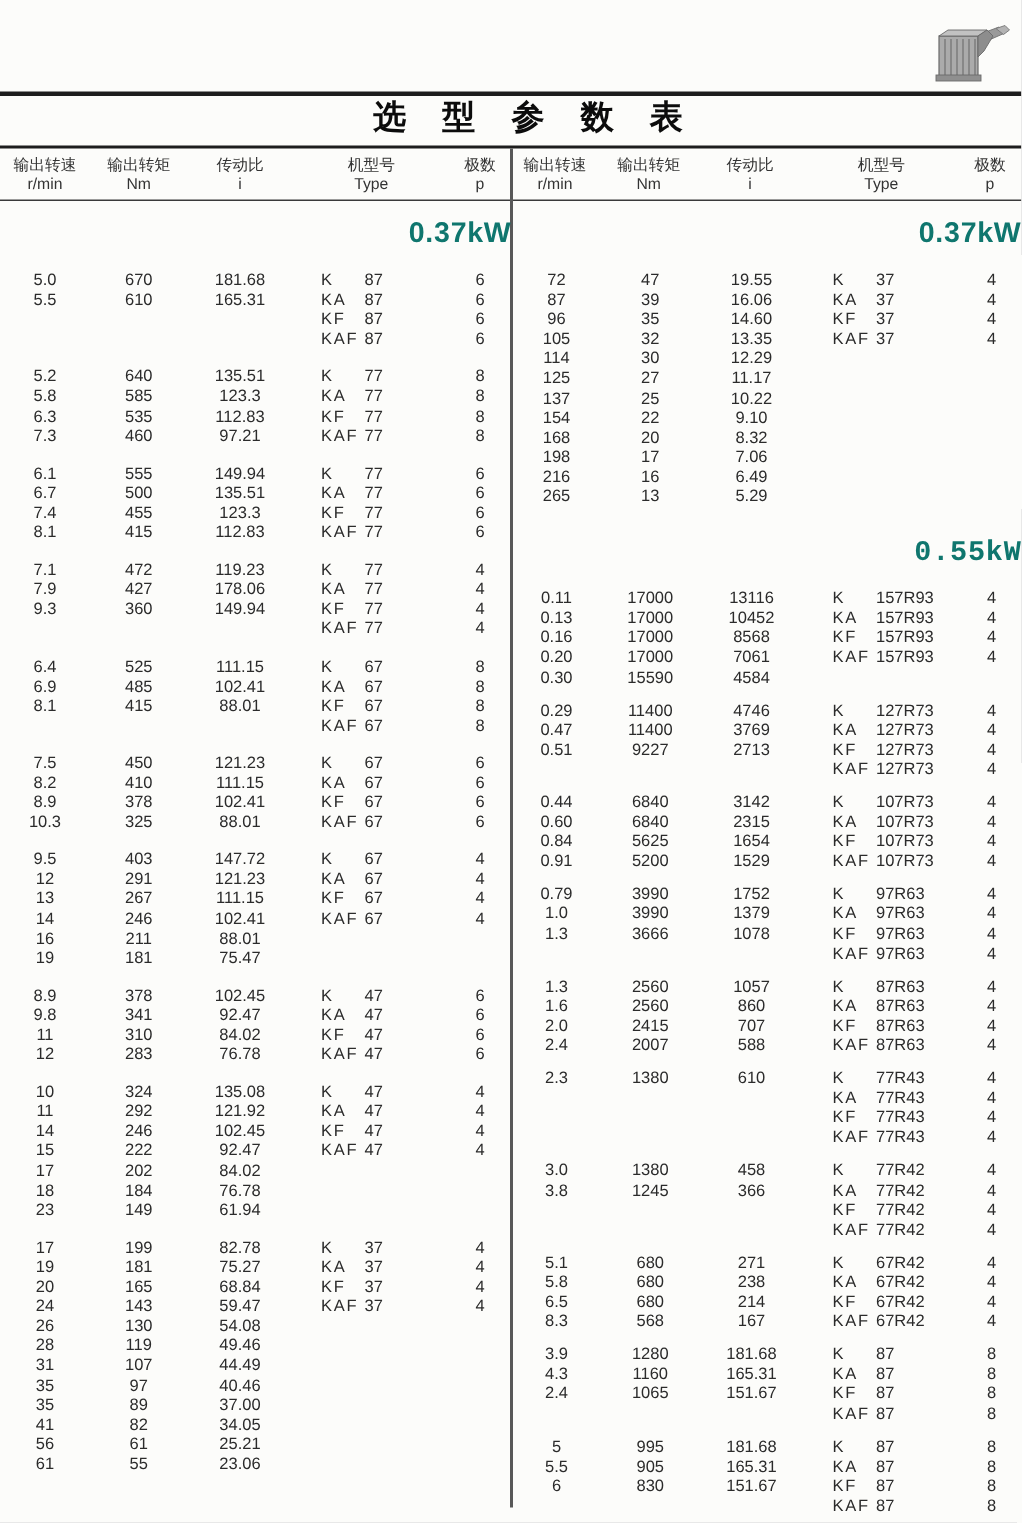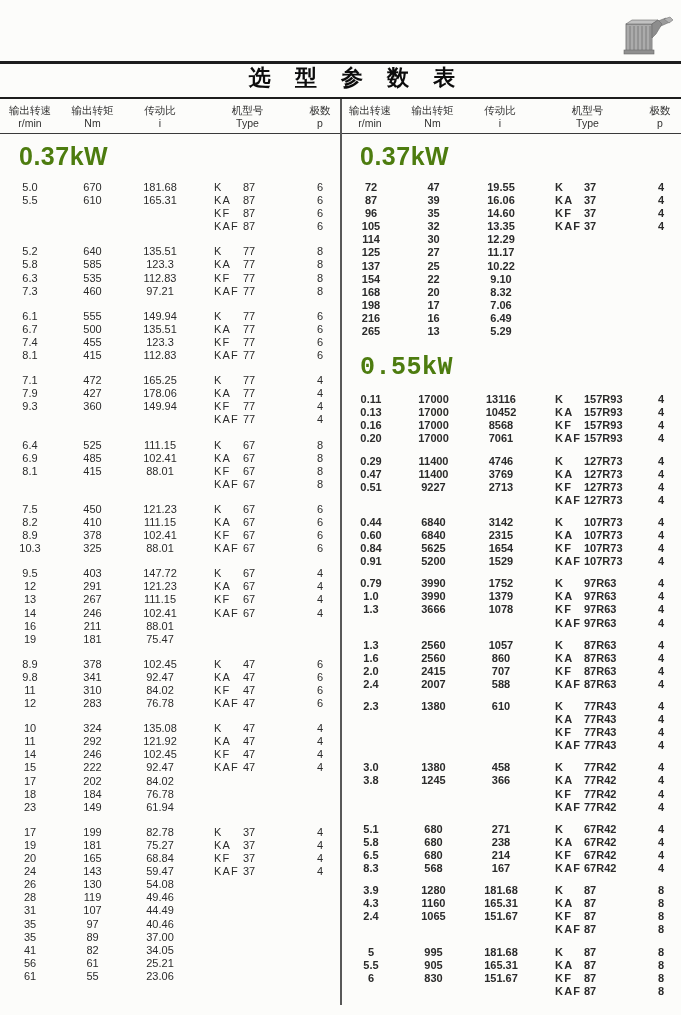--- a/index.html
+++ b/index.html
@@ -26,26 +26,26 @@
   .hcell{text-align:center;font-size:10.5px;line-height:13px;padding-top:3px;color:#333;}
   .hcell:nth-child(1){width:60px;}
   .hcell:nth-child(2){width:65px;}
   .hcell:nth-child(3){width:70px;}
   .hcell:nth-child(4){width:105px;}
   .hcell:nth-child(5){width:40px;}
   .columns{position:absolute;top:137px;left:0;width:681px;display:flex;align-items:flex-start;}
   .half{width:341px;}
   .half.right{width:340px;}
   .kw{
-    font-size:25px;font-weight:bold;color:#4d7c0f;
-    margin:4px 0 10px 19px;line-height:30px;letter-spacing:0.5px;
+    font-size:19px;font-weight:bold;color:#0f766e;
+    margin:4px 0 10px 19px;line-height:30px;letter-spacing:0.5px;text-align:right;
   }
   .kw:not(:first-child){margin-top:15px;font-family:Liberation Mono, monospace;}
   .grp{margin-bottom:12px;}
-  .half.right .grp{margin-bottom:9px;font-weight:bold;}
+  .half.right .grp{margin-bottom:9px;}
   .row{display:flex;height:13.1px;line-height:13px;font-size:11px;}
   .c0{width:60px;text-align:center;}
   .c1{width:65px;text-align:center;}
   .c2{width:70px;text-align:center;}
   .c3{width:48px;padding-left:19px;box-sizing:border-box;text-align:left;letter-spacing:1.2px;}
   .c4{width:57px;text-align:left;}
   .c5{width:40px;text-align:center;}
 </style>
 </head>
 <body>
@@ -226,21 +226,21 @@
             <span class="c2">112.83</span>
             <span class="c3">KAF</span>
             <span class="c4">77</span>
             <span class="c5">6</span>
           </div>
         </div>
         <div class="grp">
           <div class="row">
             <span class="c0">7.1</span>
             <span class="c1">472</span>
-            <span class="c2">165.25</span>
+            <span class="c2">119.23</span>
             <span class="c3">K</span>
             <span class="c4">77</span>
             <span class="c5">4</span>
           </div>
           <div class="row">
             <span class="c0">7.9</span>
             <span class="c1">427</span>
             <span class="c2">178.06</span>
             <span class="c3">KA</span>
             <span class="c4">77</span>
@@ -698,20 +698,28 @@
             <span class="c4">157R93</span>
             <span class="c5">4</span>
           </div>
           <div class="row">
             <span class="c0">0.20</span>
             <span class="c1">17000</span>
             <span class="c2">7061</span>
             <span class="c3">KAF</span>
             <span class="c4">157R93</span>
             <span class="c5">4</span>
+          </div>
+          <div class="row">
+            <span class="c0">0.30</span>
+            <span class="c1">15590</span>
+            <span class="c2">4584</span>
+            <span class="c3"></span>
+            <span class="c4"></span>
+            <span class="c5"></span>
           </div>
         </div>
         <div class="grp">
           <div class="row">
             <span class="c0">0.29</span>
             <span class="c1">11400</span>
             <span class="c2">4746</span>
             <span class="c3">K</span>
             <span class="c4">127R73</span>
             <span class="c5">4</span>

